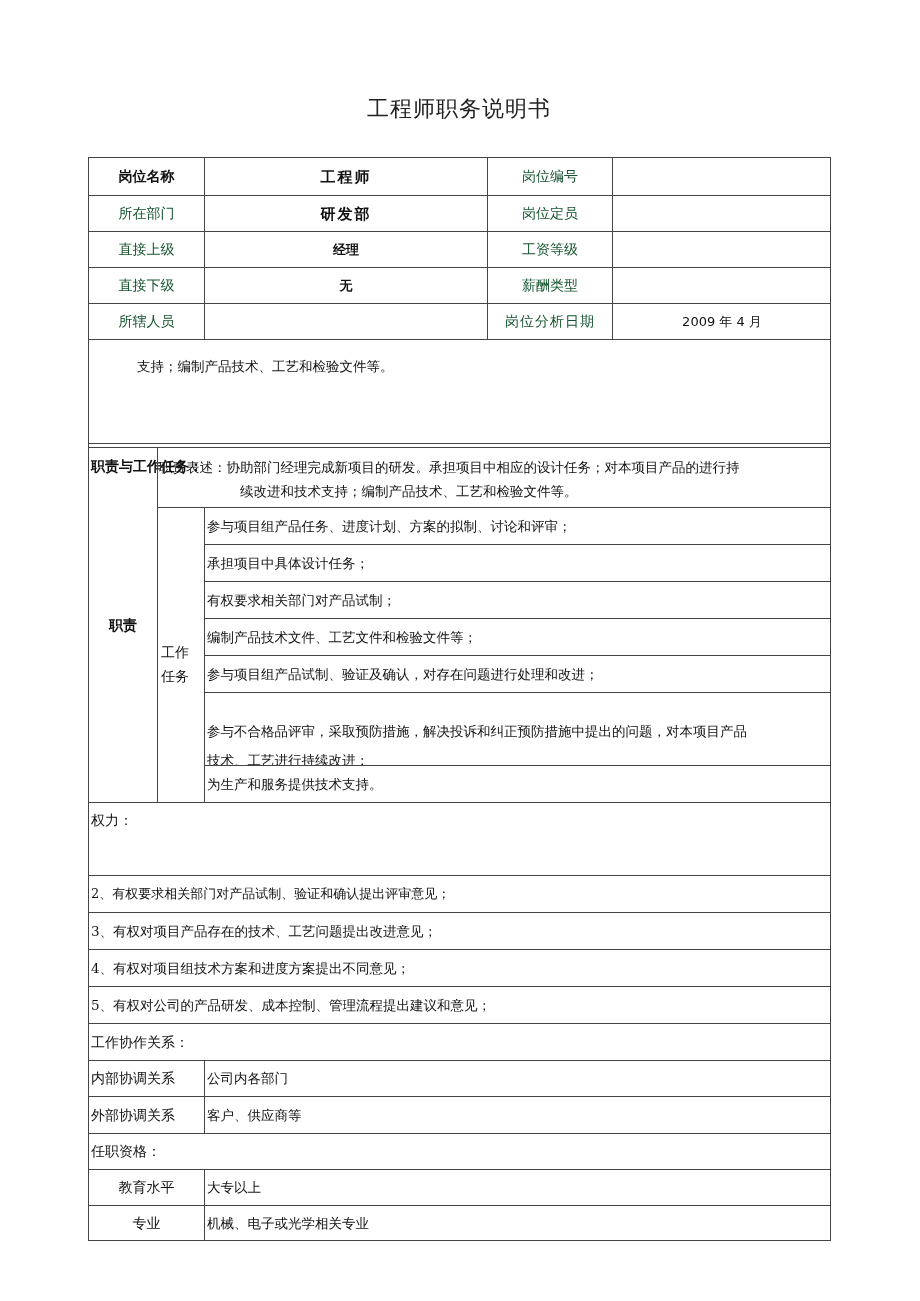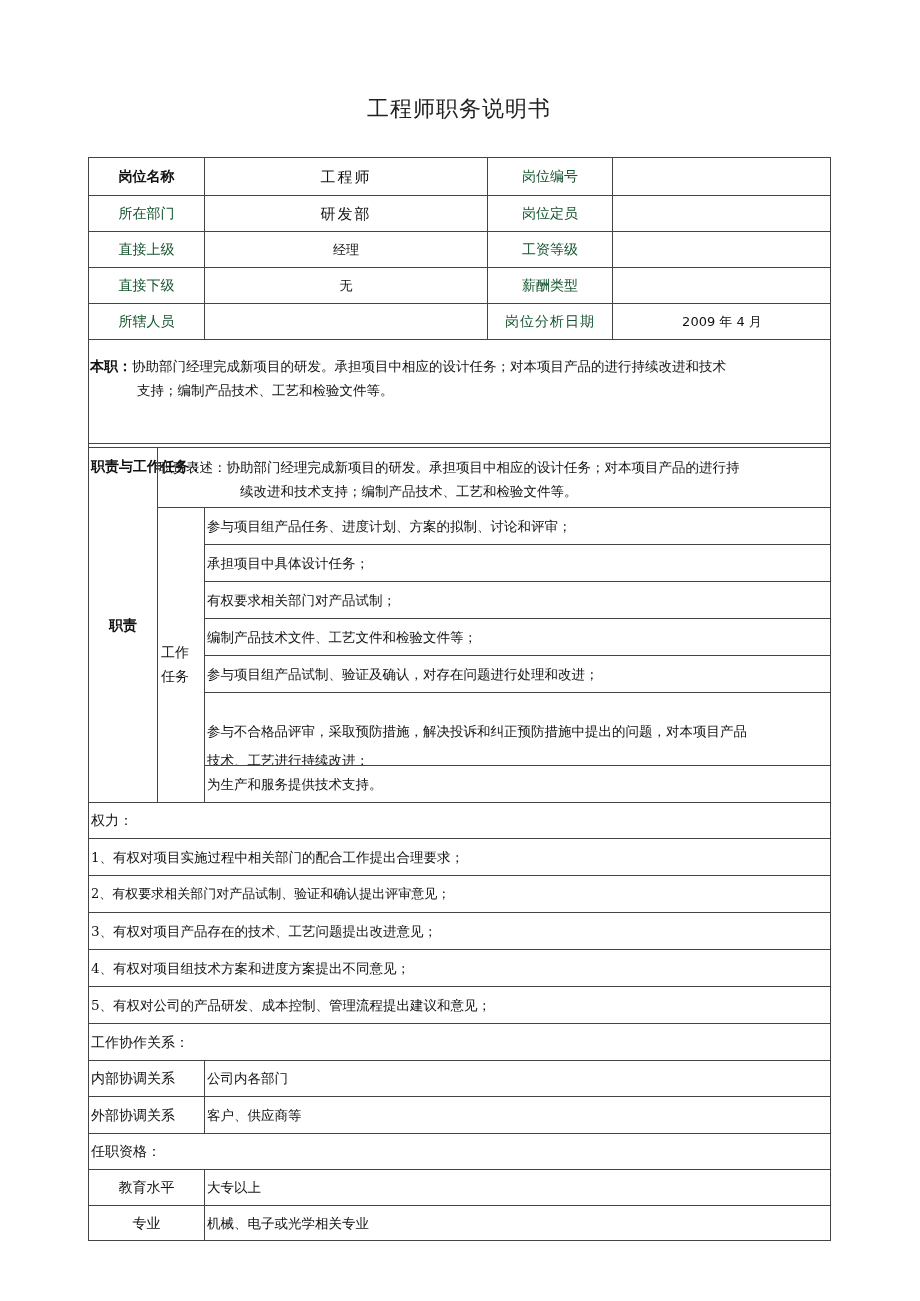--- a/index.html
+++ b/index.html
@@ -51,21 +51,21 @@
       width: 743px; height: 1084px;
       box-sizing: border-box;
       border: 1px solid #444;
       pointer-events: none;
     }
     .center { justify-content: center; text-align: center; }
     .left { justify-content: flex-start; padding-left: 2px; }
     .sans { font-family: "DejaVu Sans", "Liberation Sans", sans-serif; }
     .bold { font-weight: bold; }
     .label-sans { font-family: "DejaVu Sans", "Liberation Sans", sans-serif; font-size: 14px; color: #14532d; }
-    .value-serif { font-family: "DejaVu Serif", "Liberation Serif", serif; font-size: 14px; }
+    .value-serif { font-family: "DejaVu Serif", "Liberation Serif", serif; font-size: 14px; font-weight: bold; }
     .multi {
       display: block;
       padding-top: 6px;
       white-space: normal;
     }
     .multi .line {
       display: block;
       line-height: 24px;
       font-size: 13.5px;
     }
@@ -106,23 +106,20 @@
   <div class="cell center value-serif" style="left:116px;top:110px;width:283px;height:36px;font-size:13px;">无</div>
   <div class="cell center label-sans" style="left:399px;top:110px;width:125px;height:36px;">薪酬类型</div>
   <div class="cell center value-serif" style="left:524px;top:110px;width:219px;height:36px;"></div>
 
   <div class="cell center label-sans" style="left:0;top:146px;width:116px;height:36px;">所辖人员</div>
   <div class="cell center value-serif" style="left:116px;top:146px;width:283px;height:36px;"></div>
   <div class="cell center label-sans" style="left:399px;top:146px;width:125px;height:36px;letter-spacing:1px;">岗位分析日期</div>
   <div class="cell center sans" style="left:524px;top:146px;width:219px;height:36px;font-size:13px;">2009 年 4 月</div>
 
   <div class="cell multi" style="left:0;top:182px;width:743px;height:72px;padding-top:14px;">
-    <span class="line" style="padding-left:1px;">
-      <span class="sans bold" style="font-size:14px;">本职：</span><span>协助部门经理完成新项目的研发。承担项目中相应的设计任务；对本项目产品的进行持续改进和技术</span>
-    </span>
     <span class="line indent-bz">支持；编制产品技术、工艺和检验文件等。</span>
   </div>
 
   <div class="cell left sans bold" style="left:0;top:254px;width:743px;height:36px;padding-top:10px;font-size:14px;margin-top:32px;">职责与工作任务：</div>
 
   <div class="cell center sans bold" style="left:0;top:290px;width:69px;height:355px;font-size:14px;">职责</div>
 
   <div class="cell multi" style="left:69px;top:290px;width:674px;height:60px;padding-top:7px;">
     <span class="line" style="padding-left:1px;">
       <span>职责表述：</span><span>协助部门经理完成新项目的研发。承担项目中相应的设计任务；对本项目产品的进行持</span>
@@ -142,21 +139,20 @@
   <div class="cell left" style="left:116px;top:424px;width:627px;height:37px;font-size:13.5px;">有权要求相关部门对产品试制；</div>
   <div class="cell left" style="left:116px;top:461px;width:627px;height:37px;font-size:13.5px;">编制产品技术文件、工艺文件和检验文件等；</div>
   <div class="cell left" style="left:116px;top:498px;width:627px;height:37px;font-size:13.5px;">参与项目组产品试制、验证及确认，对存在问题进行处理和改进；</div>
   <div class="cell multi" style="left:116px;top:535px;width:627px;height:73px;padding-top:20px;padding-left:2px;">
     <span class="line" style="line-height:36px;">参与不合格品评审，采取预防措施，解决投诉和纠正预防措施中提出的问题，对本项目产品</span>
     <span class="line" style="line-height:22px;">技术、工艺进行持续改进；</span>
   </div>
   <div class="cell left" style="left:116px;top:608px;width:627px;height:37px;font-size:13.5px;">为生产和服务提供技术支持。</div>
 
   <div class="cell left sans" style="left:0;top:645px;width:743px;height:36px;font-size:14px;">权力：</div>
-  <div class="cell left" style="left:0;top:681px;width:743px;height:37px;font-size:13.5px;">1、有权对项目实施过程中相关部门的配合工作提出合理要求；</div>
   <div class="cell left" style="left:0;top:718px;width:743px;height:37px;font-size:13px;">2、有权要求相关部门对产品试制、验证和确认提出评审意见；</div>
   <div class="cell left" style="left:0;top:755px;width:743px;height:37px;font-size:13.5px;">3、有权对项目产品存在的技术、工艺问题提出改进意见；</div>
   <div class="cell left" style="left:0;top:792px;width:743px;height:37px;font-size:13.5px;">4、有权对项目组技术方案和进度方案提出不同意见；</div>
   <div class="cell left" style="left:0;top:829px;width:743px;height:37px;font-size:13.5px;">5、有权对公司的产品研发、成本控制、管理流程提出建议和意见；</div>
 
   <div class="cell left sans" style="left:0;top:866px;width:743px;height:37px;font-size:14px;">工作协作关系：</div>
   <div class="cell left sans" style="left:0;top:903px;width:116px;height:36px;font-size:14px;">内部协调关系</div>
   <div class="cell left" style="left:116px;top:903px;width:627px;height:36px;font-size:13.5px;">公司内各部门</div>
   <div class="cell left sans" style="left:0;top:939px;width:116px;height:37px;font-size:14px;">外部协调关系</div>
   <div class="cell left" style="left:116px;top:939px;width:627px;height:37px;font-size:13.5px;">客户、供应商等</div>

